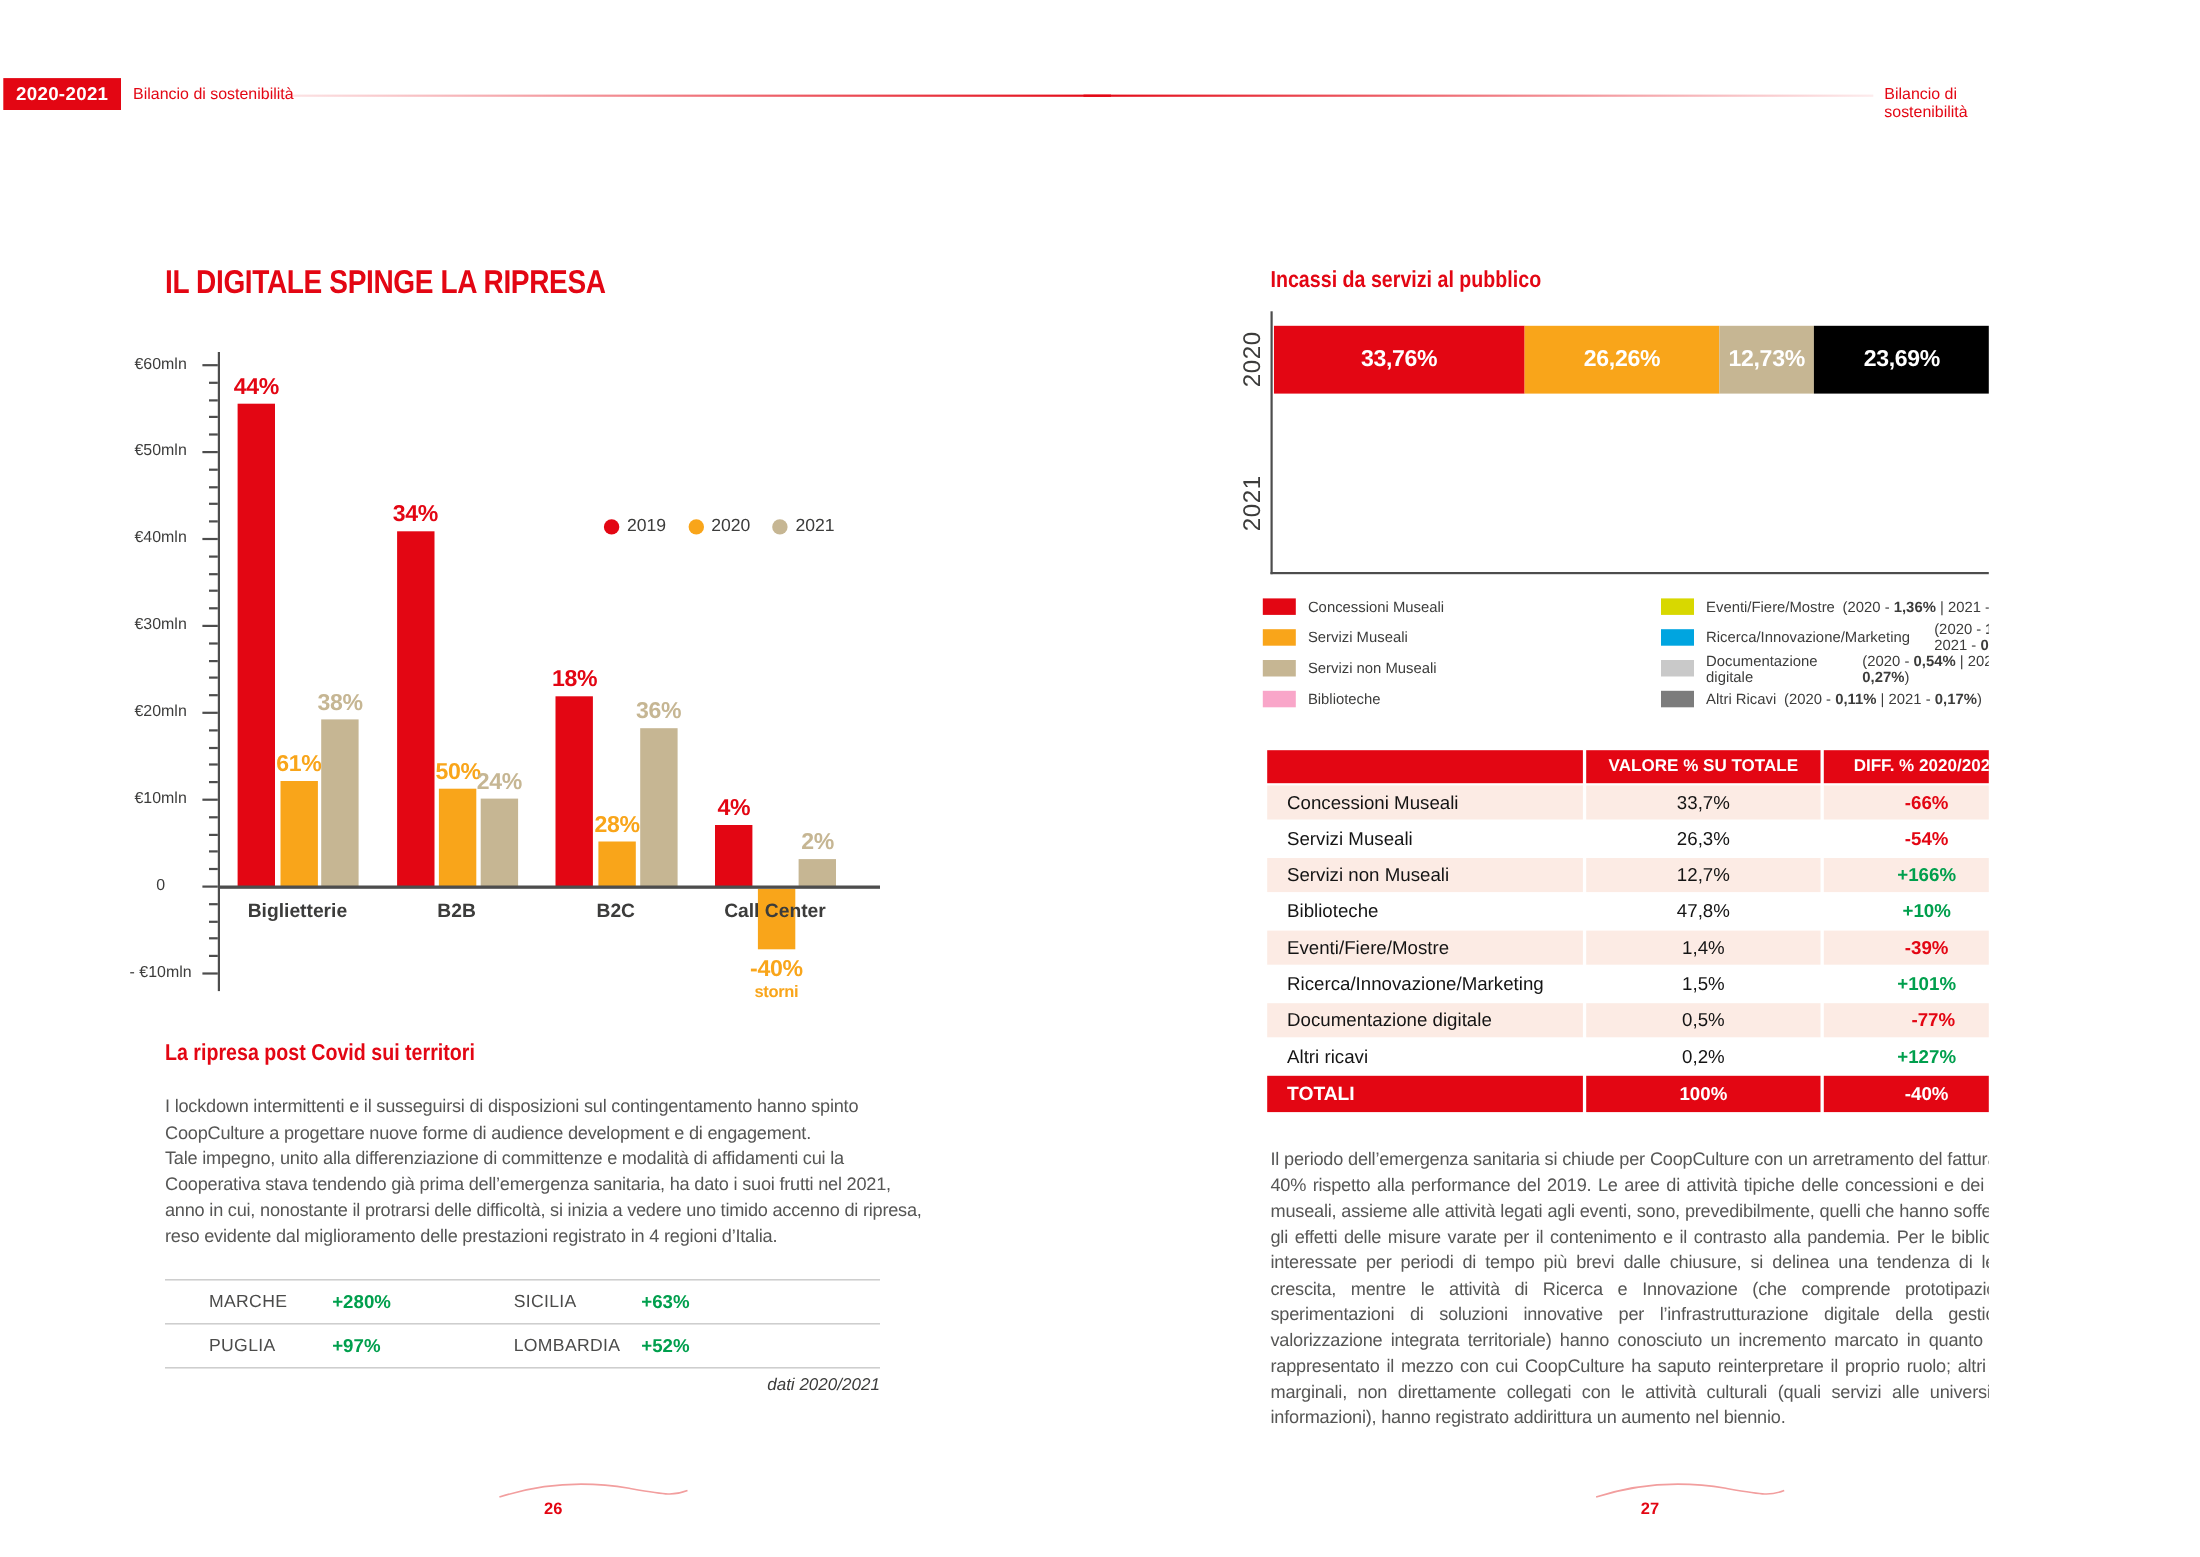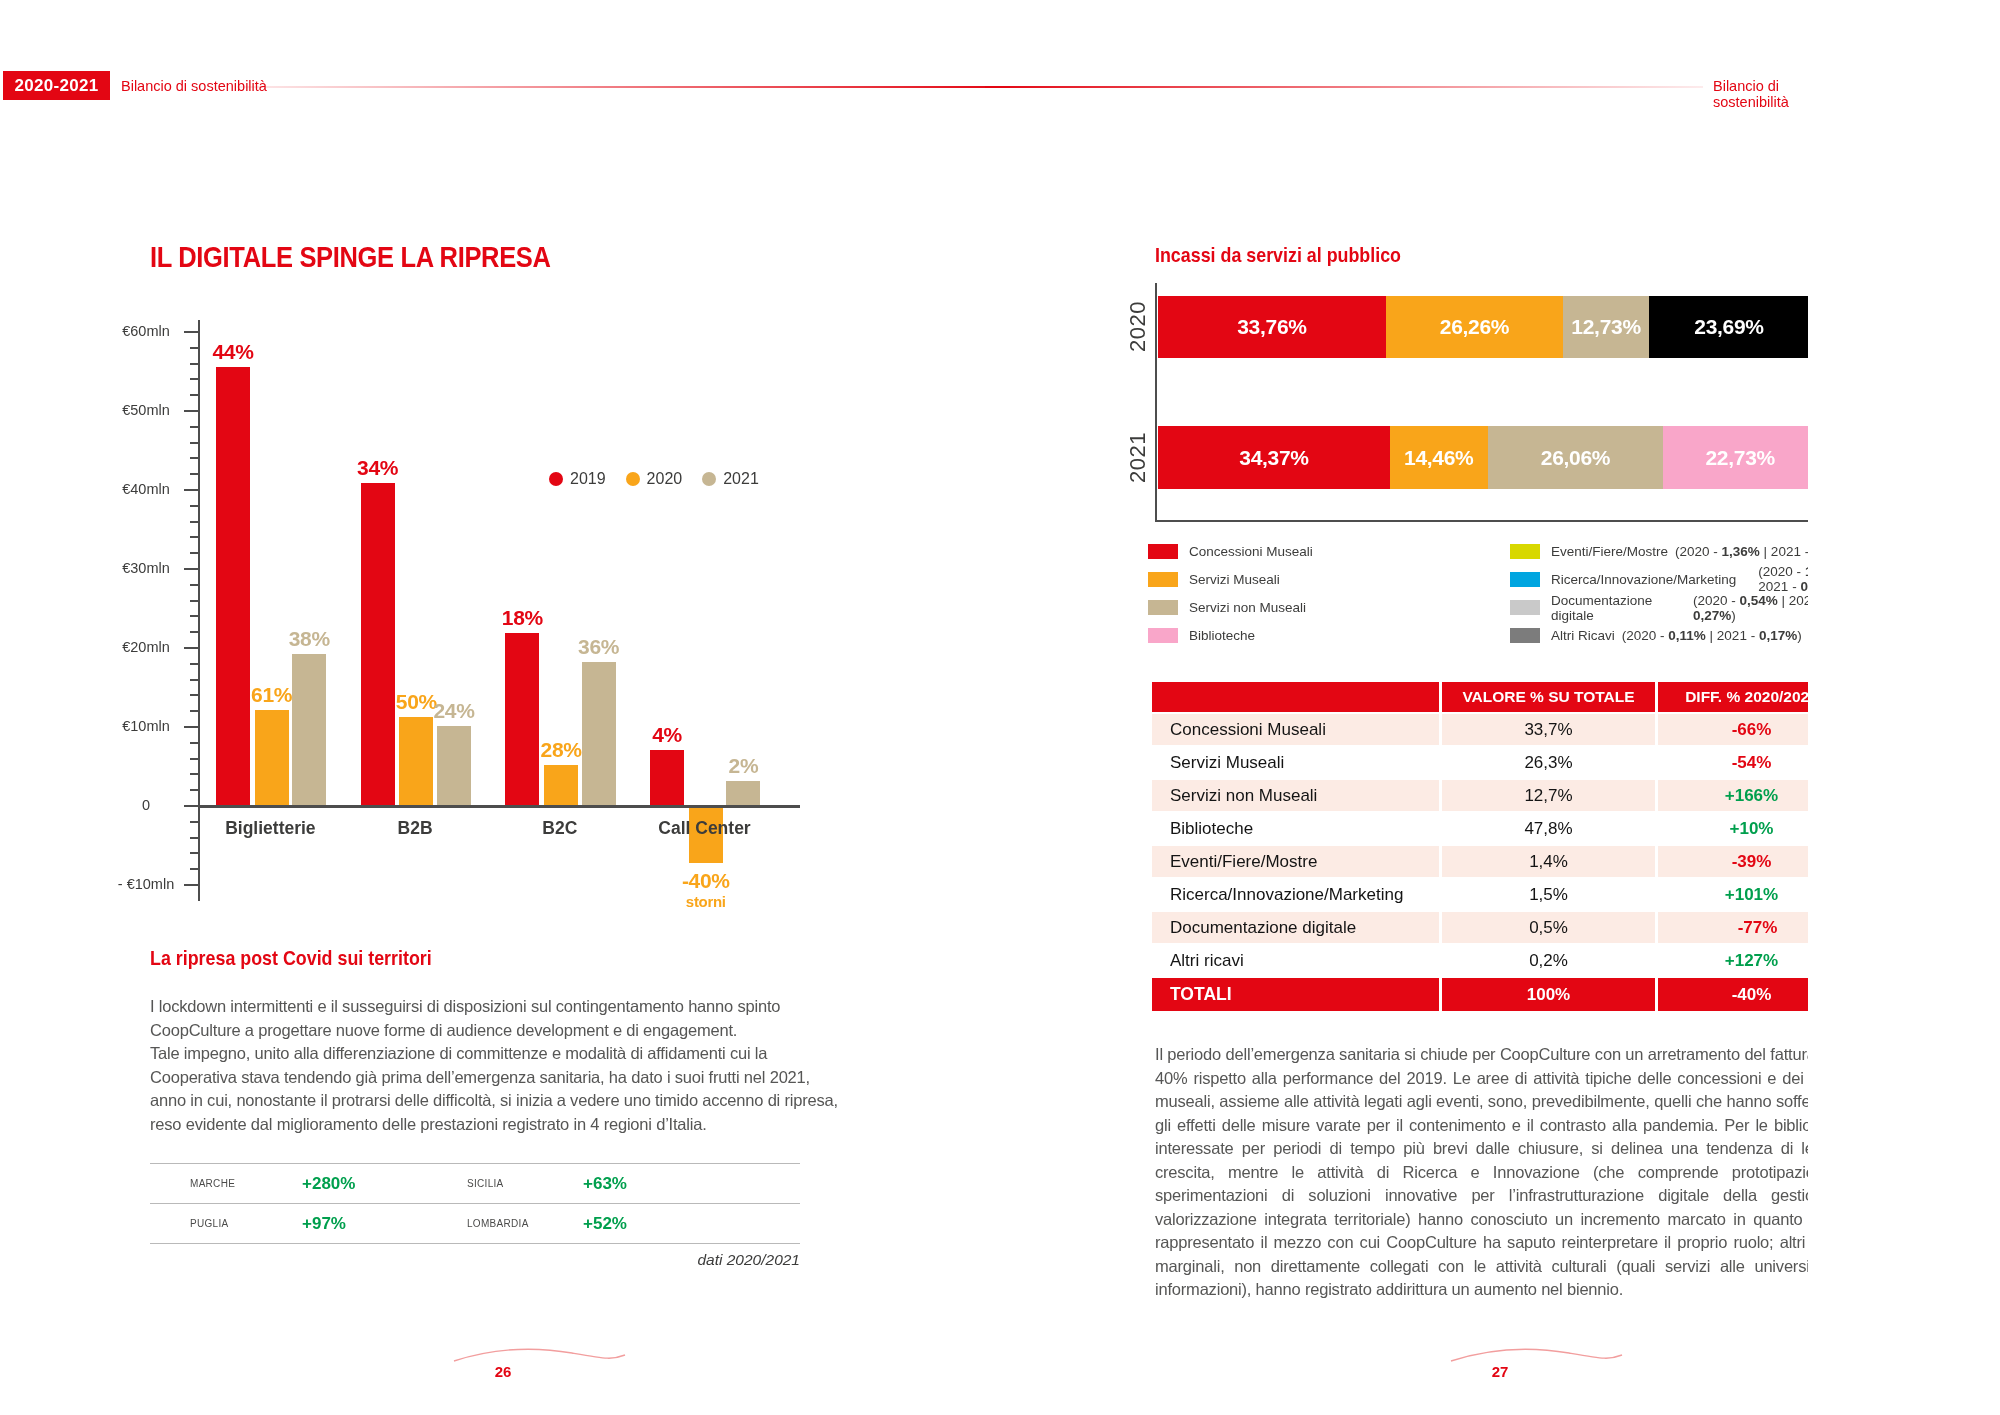--- a/index.html
+++ b/index.html
@@ -21,21 +21,21 @@
   .bar{position:absolute;}
   .pct{position:absolute;font-weight:bold;font-size:21px;text-align:center;width:74px;letter-spacing:-.3px;}
   .cat{position:absolute;font-weight:bold;font-size:17.5px;text-align:center;width:150px;color:#3c3c3b;z-index:3;}
   .blegend{display:flex;gap:20px;align-items:center;font-size:16px;color:#3c3c3b;}
   .blegend .it{display:flex;align-items:center;}
   .dot{width:14px;height:14px;border-radius:50%;margin-right:7px;}
   
   .para{font-size:16.5px;line-height:23.5px;color:#565655;letter-spacing:-.2px;}
   .rgrid{display:grid;grid-template-columns:112px 165px 116px auto;align-items:center;
          height:39px;border-top:1px solid #b9b9b9;padding-left:40px;}
-  .rname{font-size:10px;color:#4b4b4a;letter-spacing:.3px;}
+  .rname{font-size:16px;color:#4b4b4a;letter-spacing:.3px;}
   .rval{font-size:17px;font-weight:bold;color:#009f4d;}
   .pagenum{font-size:15px;font-weight:bold;color:#e30613;text-align:center;width:66px;}
   
   #stacked{left:1122px;top:280px;width:740px;height:250px;}
   .srow{position:absolute;left:36px;width:675px;display:flex;overflow:hidden;}
   .seg{height:100%;flex-shrink:0;display:flex;align-items:center;justify-content:center;}
   .seg span{color:#fff;font-weight:bold;font-size:21px;letter-spacing:-.3px;}
   .rot{position:absolute;left:0;width:32px;display:flex;align-items:center;justify-content:center;
        writing-mode:vertical-rl;transform:rotate(180deg);font-size:22px;color:#3c3c3b;letter-spacing:.5px;}
   
@@ -206,38 +206,20 @@
         </div>
         <div class="seg" style="width: 23.69%; background: #000000;">
           <span>23,69%</span>
         </div>
         <div class="seg" style="width: 1.36%; background: rgb(216, 216, 0);"></div>
         <div class="seg" style="width: 1.49%; background: rgb(0, 165, 224);"></div>
         <div class="seg" style="width: 0.54%; background: rgb(201, 201, 201);"></div>
         <div class="seg" style="width: 0.11%; background: rgb(124, 124, 124);"></div>
       </div>
       <div class="rot" style="top: 146px; height: 63px;">2021</div>
-      <div class="srow" style="top: 146px; height: 63px;">
-        <div class="seg" style="width: 34.37%; background: rgb(227, 6, 19);">
-          <span>34,37%</span>
-        </div>
-        <div class="seg" style="width: 14.46%; background: rgb(249, 165, 26);">
-          <span>14,46%</span>
-        </div>
-        <div class="seg" style="width: 26.06%; background: rgb(198, 182, 147);">
-          <span>26,06%</span>
-        </div>
-        <div class="seg" style="width: 22.73%; background: rgb(249, 166, 201);">
-          <span>22,73%</span>
-        </div>
-        <div class="seg" style="width: 1.27%; background: rgb(216, 216, 0);"></div>
-        <div class="seg" style="width: 0.74%; background: rgb(0, 165, 224);"></div>
-        <div class="seg" style="width: 0.27%; background: rgb(201, 201, 201);"></div>
-        <div class="seg" style="width: 0.17%; background: rgb(124, 124, 124);"></div>
-      </div>
     </div>
 
   <div class="abs" id="stacked-legend" style="left:1148px;top:540px;width:710px;height:130px;">
       <div class="lg2-item" style="left: 0px; top: 0px;">
         <div class="lg2-sw" style="background: rgb(227, 6, 19);"></div>
         <div class="lg2-t">Concessioni Museali</div>
       </div>
       <div class="lg2-item" style="left: 0px; top: 28.3px;">
         <div class="lg2-sw" style="background: rgb(249, 165, 26);"></div>
         <div class="lg2-t">Servizi Museali</div>

